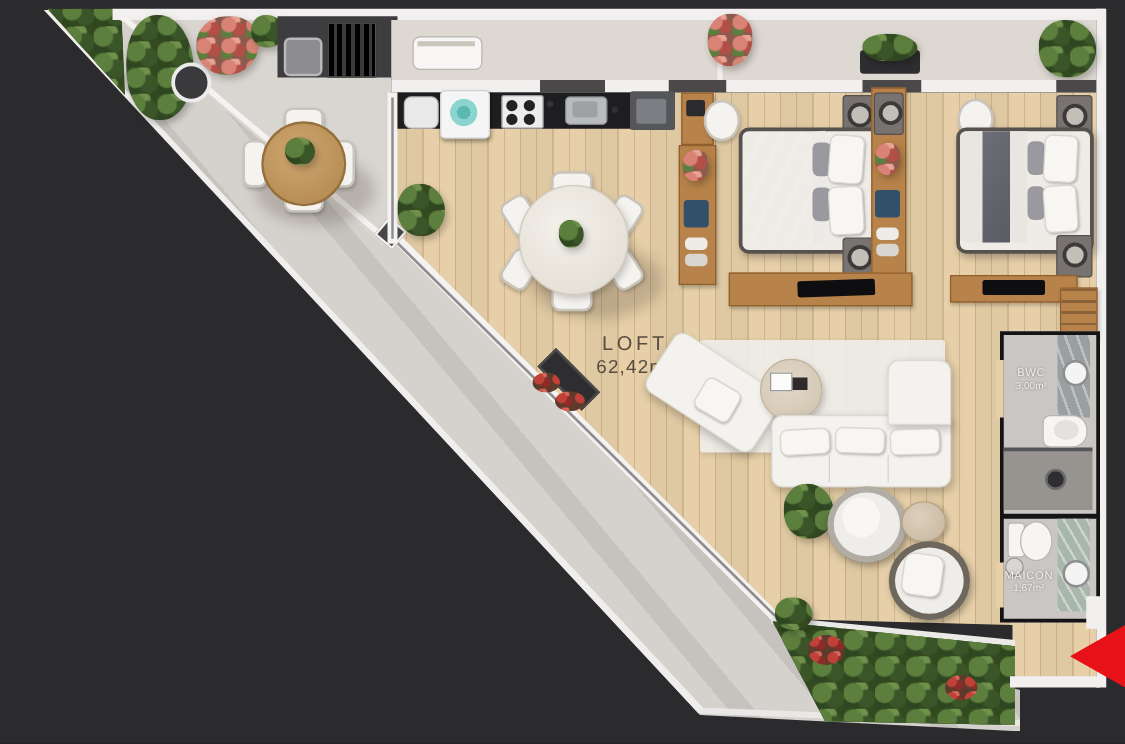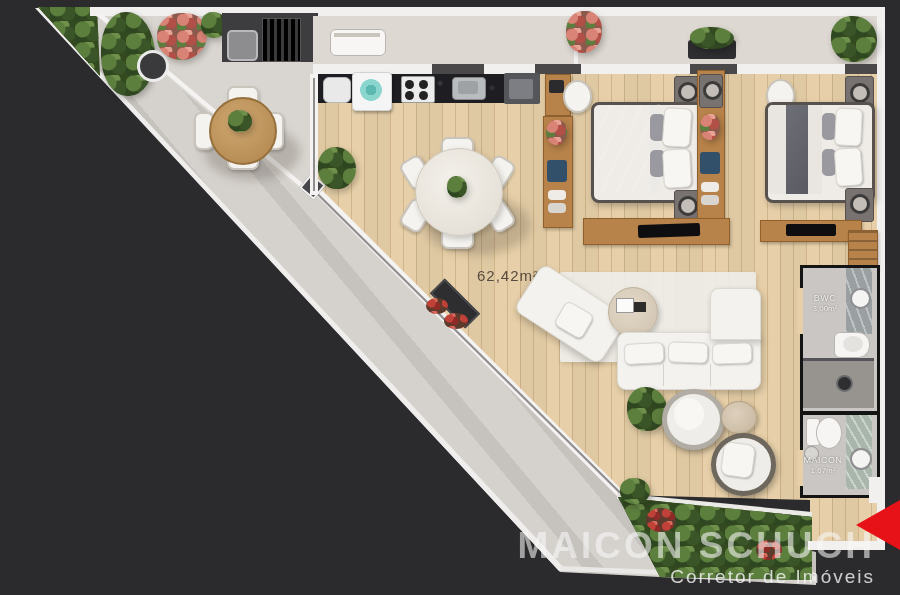--- a/index.html
+++ b/index.html
@@ -220,20 +220,21 @@
   <div class="abs wchair" style="left:441px;top:137px;width:29px;height:18px;"></div>
   <div class="abs wchair" style="left:404px;top:157px;width:20px;height:27px;transform:rotate(-32deg);"></div>
   <div class="abs wchair" style="left:487px;top:157px;width:20px;height:27px;transform:rotate(32deg);"></div>
   <div class="abs wchair" style="left:404px;top:200px;width:20px;height:27px;transform:rotate(32deg);"></div>
   <div class="abs wchair" style="left:487px;top:200px;width:20px;height:27px;transform:rotate(-32deg);"></div>
   <div class="abs wchair" style="left:441px;top:227px;width:29px;height:18px;"></div>
   <div class="abs" style="left:415px;top:148px;width:86px;height:86px;border-radius:50%;background:radial-gradient(circle at 42% 38%,#f4f1eb,#e0dbd1);border:1px solid #cfc9bd;box-shadow:2px 3px 6px rgba(0,0,0,.2);"></div>
   <div class="abs foliage plantblob" style="left:447px;top:176px;width:20px;height:22px;"></div>
 
   <div class="abs loft-label" style="left:443px;top:267px;">
+    <div class="loft-name">LOFT</div>
     <div class="loft-area">62,42m²</div>
   </div>
 
   <div class="abs" style="left:560px;top:272px;width:196px;height:90px;background:#efede9;opacity:.92;border-radius:2px;box-shadow:1px 2px 5px rgba(0,0,0,.15);"></div>
   <div class="abs sofa" style="left:520px;top:286px;width:100px;height:54px;transform:rotate(33deg);"></div>
   <div class="abs pillow" style="left:558px;top:306px;width:30px;height:26px;transform:rotate(30deg);"></div>
   <div class="abs" style="left:608px;top:287px;width:48px;height:48px;border-radius:50%;background:radial-gradient(circle at 42% 40%,#e3d8c8,#cfc2ae);border:1px solid #bfb29c;box-shadow:2px 3px 5px rgba(0,0,0,.2);"></div>
   <div class="abs" style="left:616px;top:298px;width:16px;height:13px;background:#fbfbfa;border:1px solid #999;"></div>
   <div class="abs" style="left:634px;top:302px;width:12px;height:10px;background:#2e2c2a;"></div>
   <div class="abs sofa" style="left:617px;top:332px;width:142px;height:56px;"></div>
@@ -278,19 +279,15 @@
   </div>
 
   <div class="abs planter-edge"></div>
   <div class="abs planter foliage"></div>
   <div class="abs redflowers" style="left:646px;top:508px;width:30px;height:24px;"></div>
   <div class="abs redflowers" style="left:756px;top:540px;width:26px;height:20px;"></div>
   <div class="abs foliage plantblob" style="left:620px;top:478px;width:30px;height:26px;"></div>
   <div class="abs bottomwall"></div>
   <div class="abs bcorner"></div>
 
-  <div class="abs watermark">
-    <div class="wm-title">MAICON SCHUCH</div>
-    <div class="wm-sub">Corretor de Imóveis</div>
-  </div>
   <div class="abs arrow-prev"></div>
 
 </div>
 
 </body></html>

